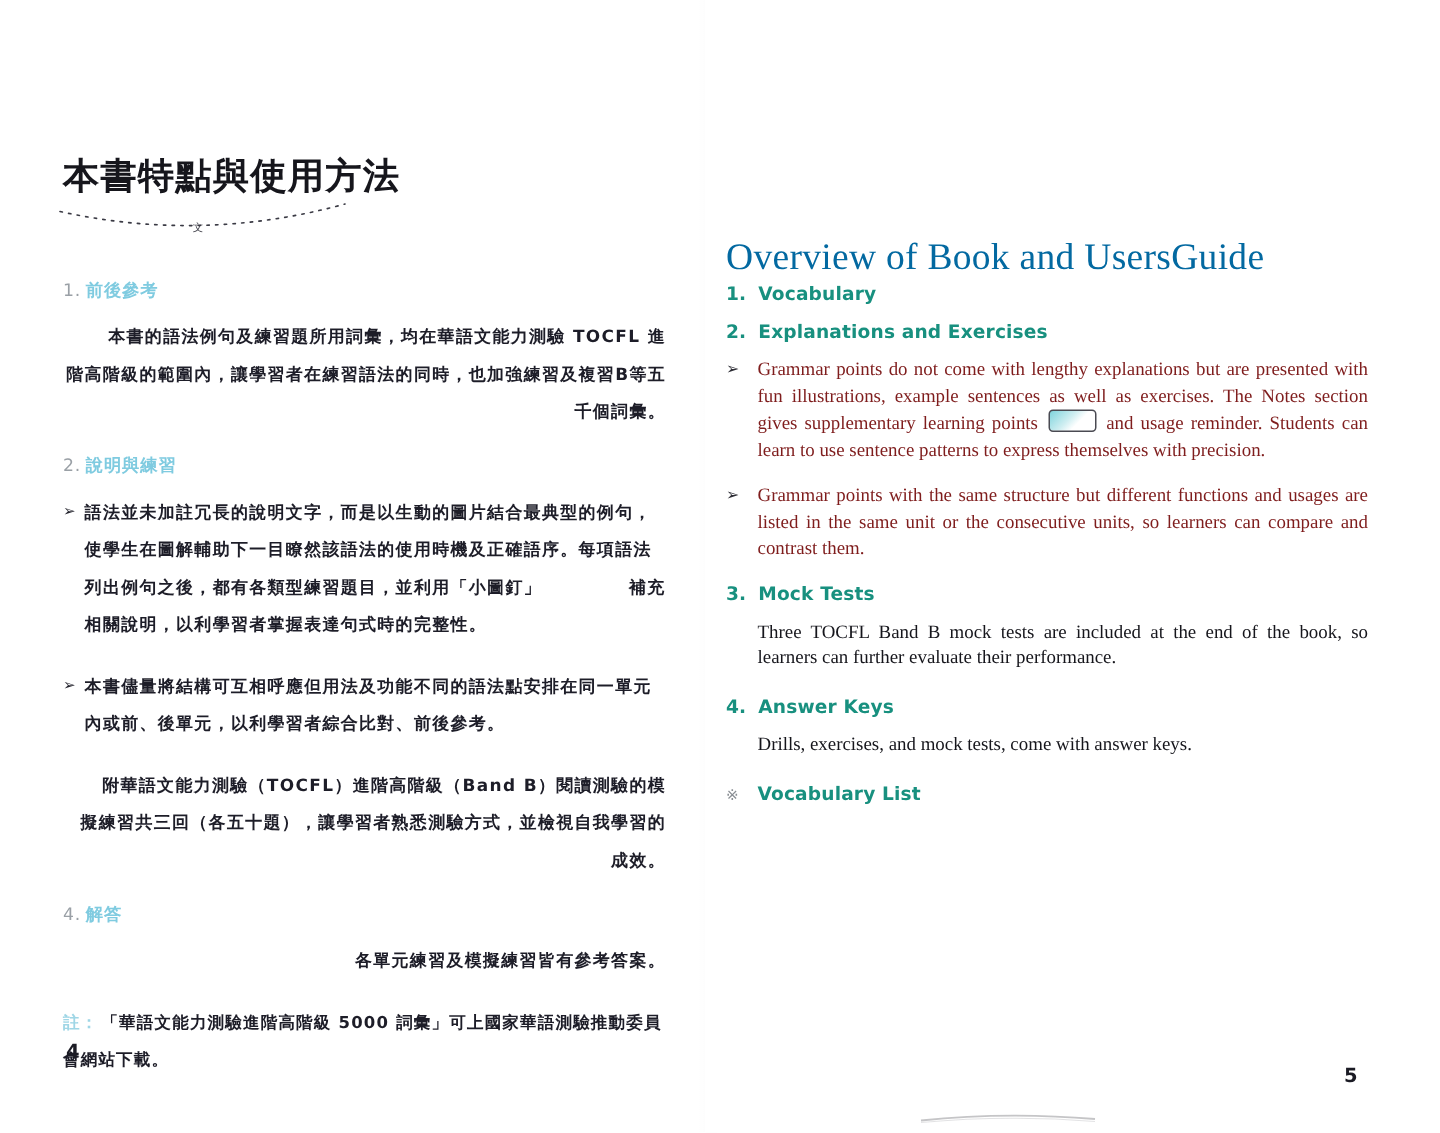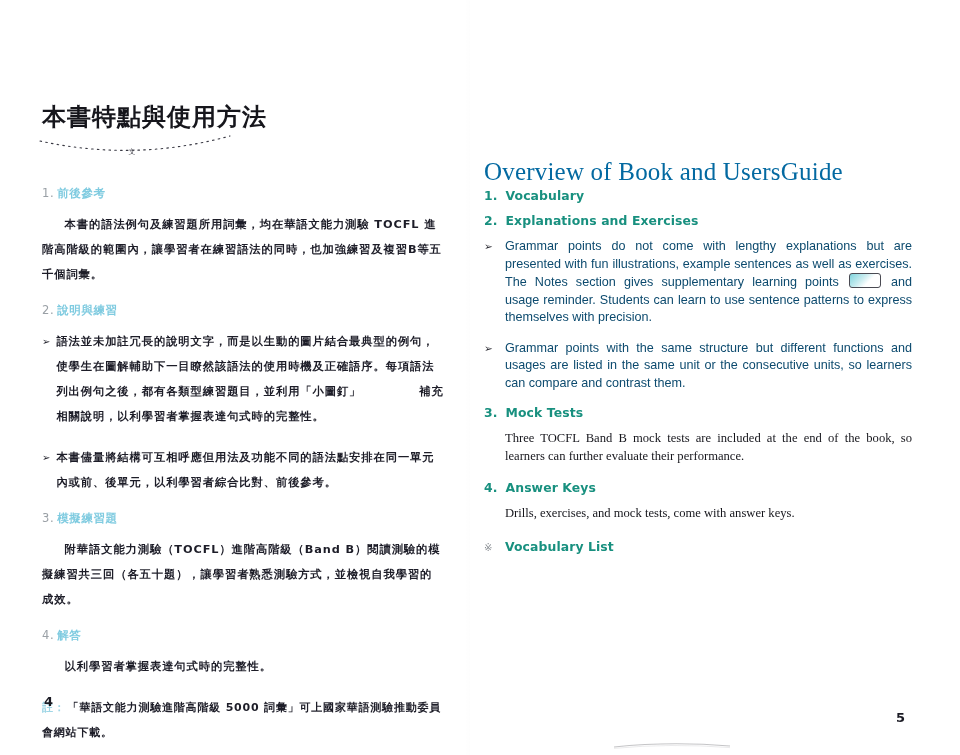--- a/index.html
+++ b/index.html
@@ -91,20 +91,21 @@
   .cn-h .txt { color: #7fcbe0; }
 
   .cn-p {
     font-family: "DejaVu Sans", "Liberation Sans", sans-serif;
     font-size: 11.3px;
     line-height: 25px;
     letter-spacing: .9px;
     color: #1d1d28;
     margin: 0 0 16px 0;
     font-weight: 600;
+    text-align: right;
   }
   .cn-indent { text-indent: 2em; }
   .cn-li {
     display: flex;
     gap: 6px;
     margin: 0 0 16px 0;
   }
   .cn-li .mk {
     flex: 0 0 auto;
     font-size: 10px;
@@ -188,24 +189,24 @@
     padding-left: 0;
   }
   .en-li .mk {
     flex: 0 0 13px;
     font-size: 10.5px;
     line-height: 17.5px;
     color: #2b2b33;
   }
   .en-li .bd {
     flex: 1 1 auto;
-    font-family: Liberation Sans, sans-serif;
+    font-family: Liberation Serif, serif;
     font-size: 12.6px;
     line-height: 17.5px;
-    color: #0c4a6e;
+    color: #7f1d1d;
     text-align: justify;
   }
   
   .note-chip {
     display: inline-block;
     width: 30px;
     height: 13px;
     margin: 0 2px -2px 2px;
     border: 1px solid #4a4a52;
     border-radius: 3px;
@@ -264,29 +265,26 @@
       <div class="cn-li">
         <span class="mk">➢</span>
         <span class="bd"><span>語法並未加註冗長的說明文字，而是以生動的圖片結合最典型的例句，使學生在圖解輔助下一目瞭然該語法的使用時機及正確語序。每項語法列出例句之後，都有各類型練習題目，並利用「小圖釘」</span><span class="inline-slot-blank"></span><span>補充相關說明，以利學習者掌握表達句式時的完整性。</span></span>
       </div>
 
       <div class="cn-li">
         <span class="mk">➢</span>
         <span class="bd">本書儘量將結構可互相呼應但用法及功能不同的語法點安排在同一單元內或前、後單元，以利學習者綜合比對、前後參考。</span>
       </div>
 
-      <div class="cn-h">
-        <span class="num">3.</span><span class="txt">模擬練習題</span>
-      </div>
       <p class="cn-p cn-indent">附華語文能力測驗（TOCFL）進階高階級（Band B）閱讀測驗的模擬練習共三回（各五十題），讓學習者熟悉測驗方式，並檢視自我學習的成效。</p>
 
       <div class="cn-h">
         <span class="num">4.</span><span class="txt">解答</span>
       </div>
-      <p class="cn-p cn-indent">以利學習者掌握表達句式時的完整性。</p>
+      <p class="cn-p cn-indent">各單元練習及模擬練習皆有參考答案。</p>
 
       <p class="cn-note"><span class="mk">註：</span><span>「華語文能力測驗進階高階級 5000 詞彙」可上國家華語測驗推動委員會網站下載。</span></p>
     </div>
 
     <div class="folio" id="folio-left">4</div>
   </div>
 
   <div class="gutter"></div>
 
   <div class="page" id="page-right">

